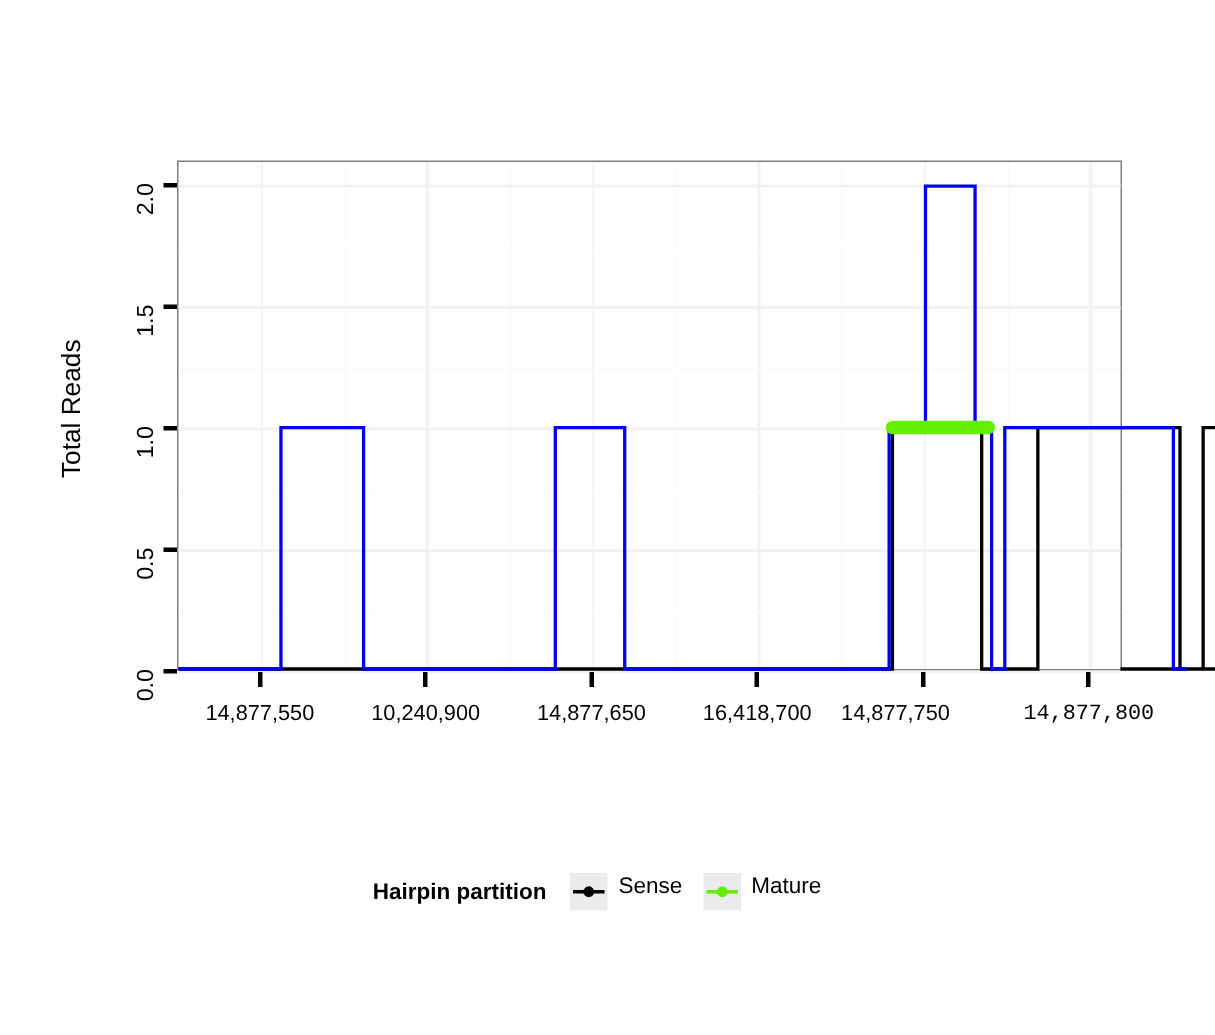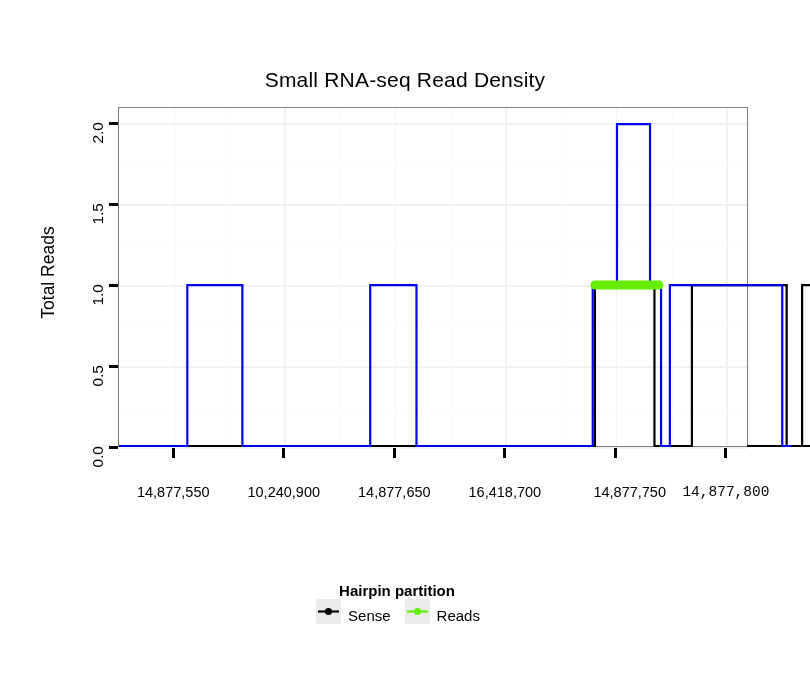--- a/index.html
+++ b/index.html
@@ -24,41 +24,40 @@
 
   
   .series-svg{position:absolute;left:0;top:0;width:100%;height:100%;overflow:visible;}
 
   
   .ytick-mark{position:absolute;width:9px;height:3px;background:#000;left:109px;}
   .ytick-label{position:absolute;right:0;width:64px;text-align:right;font-size:15.5px;color:#000;
                transform-origin:100% 50%;transform:rotate(-90deg);}
   .ylab-wrap{position:absolute;left:0;width:106px;}
   .xtick-mark{position:absolute;width:3px;height:10px;background:#000;top:448px;}
-  .xtick-label{position:absolute;top:468px;font-size:14.5px;color:#000;text-align:center;width:110px;margin-top:16px;}
+  .xtick-label{position:absolute;top:468px;font-size:14.5px;color:#000;text-align:center;width:110px;}
   .axis-title-x{position:absolute;left:0;top:500px;width:810px;text-align:center;font-size:17.5px;}
   .axis-title-y{position:absolute;font-size:17.5px;white-space:nowrap;
                 transform:rotate(-90deg);transform-origin:50% 50%;
                 left:-52px;top:262px;width:200px;text-align:center;}
 
   
   .legend{position:absolute;left:0;top:582px;width:810px;
-          display:flex;justify-content:center;align-items:center;gap:0px;flex-direction:column;}
+          display:flex;justify-content:center;align-items:center;gap:0px;}
   .legend-title{font-size:15px;font-weight:bold;margin-right:16px;}
-  .legend-item{display:flex;align-items:flex-end;margin-right:14px;}
+  .legend-item{display:flex;align-items:flex-start;margin-right:14px;}
   .legend-key{width:25px;height:25px;background:#ebebeb;display:flex;align-items:center;justify-content:center;}
   .legend-key svg{display:block;}
   .legend-label{font-size:15px;margin-left:7px;}
 </style>
 </head>
 <body>
 
 <div id="root">
 
-  <div class="chart-title">Small RNA-seq Read Density</div>
 
   <div class="panel">
     <div id="gridlayer">
         <div class="grid-line grid-major-v" style="left: 54.5132px;"></div>
         <div class="grid-line grid-major-v" style="left: 165.039px;"></div>
         <div class="grid-line grid-major-v" style="left: 275.566px;"></div>
         <div class="grid-line grid-major-v" style="left: 386.092px;"></div>
         <div class="grid-line grid-major-v" style="left: 496.618px;"></div>
         <div class="grid-line grid-major-v" style="left: 607.145px;"></div>
         <div class="grid-line grid-minor-v" style="left: 110.526px;"></div>
@@ -108,21 +107,21 @@
   <div id="xaxis">
       <div class="xtick-mark" style="left: 171.763px;"></div>
       <div class="xtick-label" style="left: 118.263px;">14,877,550</div>
       <div class="xtick-mark" style="left: 282.289px;"></div>
       <div class="xtick-label" style="left: 228.789px;">10,240,900</div>
       <div class="xtick-mark" style="left: 392.816px;"></div>
       <div class="xtick-label" style="left: 339.316px;">14,877,650</div>
       <div class="xtick-mark" style="left: 503.342px;"></div>
       <div class="xtick-label" style="left: 449.842px;">16,418,700</div>
       <div class="xtick-mark" style="left: 613.868px;"></div>
-      <div class="xtick-label" style="left: 556px; text-align: right;">14,877,750</div>
+      <div class="xtick-label" style="left: 542px;">14,877,750</div>
       <div class="xtick-mark" style="left: 724.395px;"></div>
       <div class="xtick-label" style="left: 670.895px; font-family: Liberation Mono, monospace;">14,877,800</div>
     </div>
 
   <div class="axis-title-y">Total Reads</div>
 
   <div class="legend">
     <div class="legend-title">Hairpin partition</div>
     <div id="legend-items" style="display:flex;align-items:center;">
         <div class="legend-item">
@@ -134,18 +133,18 @@
           </div>
           <div class="legend-label">Sense</div>
         </div>
         <div class="legend-item">
           <div class="legend-key">
             <svg width="25" height="25" viewBox="0 0 25 25">
               <line x1="2" y1="12.5" x2="23" y2="12.5" stroke="#66EE00" stroke-width="2.2"></line>
               <circle cx="12.5" cy="12.5" r="3.6" fill="#66EE00"></circle>
             </svg>
           </div>
-          <div class="legend-label">Reads</div>
+          <div class="legend-label">Mature</div>
         </div>
       </div>
   </div>
 
 </div>
 
 </body></html>

